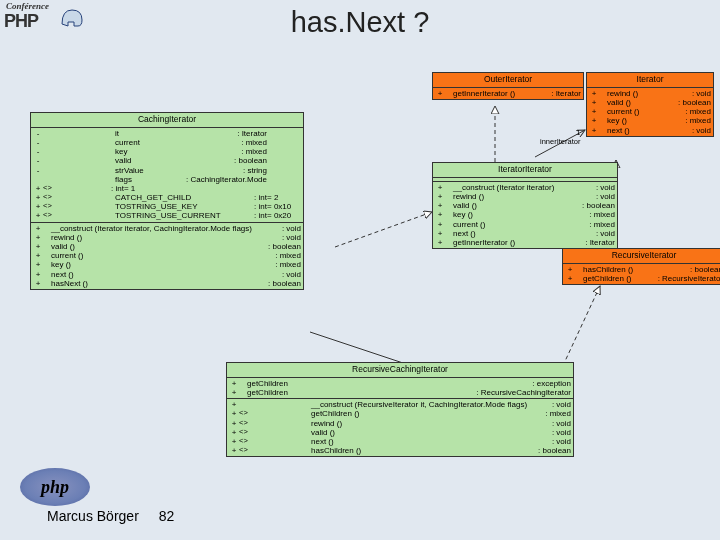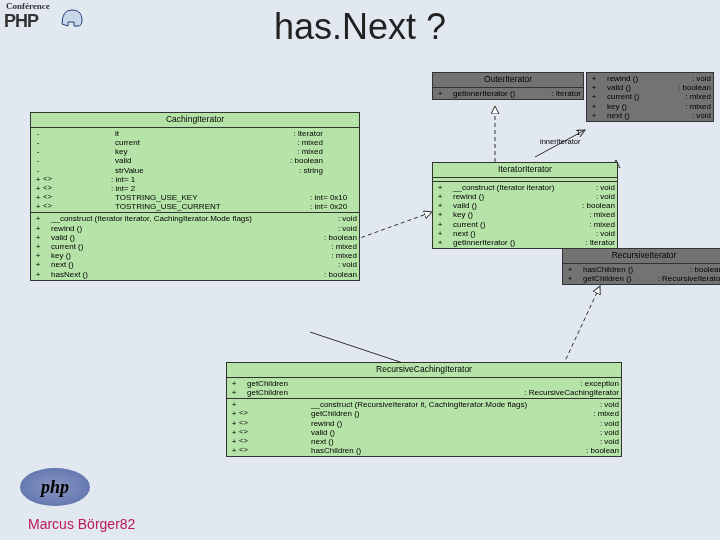--- a/index.html
+++ b/index.html
@@ -8,61 +8,62 @@
     background: #e1e8f0;
     font-family: Arial, sans-serif;
     position: relative;
     overflow: hidden;
   }
   .header-band { position:absolute; top:0; left:0; right:0; height:64px; }
   .logo-conf {
     position:absolute; left:6px; top:2px;
     font-size:9px; font-weight:bold; font-family: Georgia, serif; color:#333;
     line-height:1;
+    font-style:italic;
   }
   .logo-php { position:absolute; left:4px; top:12px; font: bold 18px/1 Arial; color:#333; letter-spacing:-1px; }
   .title {
     position:absolute; left:0; right:0; top:6px; text-align:center;
     font-family: "Comic Sans MS", cursive, sans-serif;
-    font-size:36px; color:#222;
+    font-size:29px; color:#222;
   }
   .diagram { position:absolute; top:72px; left:0; right:0; bottom:34px; }
   .uml-box {
     position:absolute; border:1px solid #333;
     font: 8px/1.15 Arial, sans-serif;
     display:flex; flex-direction:column;
   }
   .uml-box.green { background:#b6e3a8; }
-  .uml-box.pink  { background:#737373; }
+  .uml-box.pink  { background:#f97316; }
   .uml-box .name { text-align:center; padding:2px 0; border-bottom:1px solid #333; font-size:8.5px; }
   .uml-box .sect { border-bottom:1px solid #333; padding:1px 2px; }
   .uml-box .sect:last-child { border-bottom:none; }
   .uml-row { display:flex; white-space:nowrap; }
   .uml-row .vis { width:10px; text-align:center; flex-shrink:0; }
   .uml-row .stereo { width:64px; flex-shrink:0; font-size:7.5px; }
   .uml-row .id { flex:1 1 auto; overflow:hidden; text-overflow:clip;padding-left:8px; }
   .uml-row .type { padding-left:4px; flex-shrink:0; }
   .uml-row .val { width:34px; flex-shrink:0; }
   .arrows { position:absolute; inset:0; pointer-events:none; }
   .php-bottom-logo {
     position:absolute; left:20px; bottom:34px;
     width:70px; height:38px;
     background:radial-gradient(ellipse at center,#8892bf 0%, #6b7fb5 60%, #4c5d99 100%);
     border-radius:50%;
     display:flex; align-items:center; justify-content:center;
     color:#000; font:italic bold 18px Georgia,serif;
   }
   .footer {
-    position:absolute; bottom:4px; left:0; right:0; height:24px;
+    position:absolute; bottom:12px; left:0; right:0; height:24px;
     display:flex; align-items:center;
-    font:14px Arial,sans-serif; color:#be185d;
+    font:14px Arial,sans-serif; color:#000000;padding-left:19px;
   }
   .footer .author { margin-left:28px; }
   .footer .mid { flex:1; text-align:center; }
-  .footer .pg { margin-right:10px; }
+  .footer .pg { margin-right:10px;margin-left:20px; }
 </style>
 </head>
 <body>
 
 <div class="header-band">
   <div class="logo-conf">Conférence</div>
   <div class="logo-php">PHP</div>
   <svg style="position:absolute;left:58px;top:4px" width="28" height="28">
       <path d="M4 20 q0 -14 10 -14 q10 0 10 10 q0 6 -4 6 l-4 0 l0 -4 l-6 0 l0 4 z" fill="#c9d8e8" stroke="#27427a" stroke-width="1"></path>
     </svg>
@@ -94,20 +95,21 @@
     <div class="sect">
       <div class="uml-row">
           <span class="vis">+</span>
           <span class="id">getInnerIterator ()</span>
           <span class="type">: Iterator</span>
         </div>
     </div>
   </div>
 
   <div class="uml-box pink" style="left:586px; top:0px; width:128px;">
+    <div class="name">Iterator</div>
     <div class="sect">
       <div class="uml-row">
           <span class="vis">+</span>
           <span class="id">rewind ()</span>
           <span class="type">: void</span>
         </div>
       <div class="uml-row">
           <span class="vis">+</span>
           <span class="id">valid ()</span>
           <span class="type">: boolean</span>
@@ -126,21 +128,21 @@
           <span class="vis">+</span>
           <span class="id">next ()</span>
           <span class="type">: void</span>
         </div>
     </div>
   </div>
 
   <div style="position:absolute; left:540px; top:56px; font:7.5px Arial; white-space:pre; text-align:right;">1
 innerIterator</div>
 
-  <div class="uml-box green" style="left:30px; top:40px; width:330px;justify-content:center;">
+  <div class="uml-box green" style="left:30px; top:40px; width:274px;justify-content:center;">
     <div class="name">CachingIterator</div>
     <div class="sect" id="ci-attrs">
         <div class="uml-row">
           <span class="vis">-</span>
           <span class="stereo"></span>
           <span class="id">it</span>
           <span class="type">: Iterator</span>
           <span class="val"></span>
         </div>
         <div class="uml-row">
@@ -162,31 +164,39 @@
           <span class="stereo"></span>
           <span class="id">valid</span>
           <span class="type">: boolean</span>
           <span class="val"></span>
         </div>
         <div class="uml-row">
           <span class="vis">-</span>
           <span class="stereo"></span>
           <span class="id">strValue</span>
           <span class="type">: string</span>
+          <span class="val"></span>
+        </div>
+        <div class="uml-row">
+          <span class="vis"></span>
+          <span class="stereo"></span>
+          <span class="id">flags</span>
+          <span class="type">: CachingIterator.Mode</span>
           <span class="val"></span>
         </div>
         <div class="uml-row">
           <span class="vis">+</span>
           <span class="stereo">&lt;<const>&gt;</const></span>
           <span class="type">: int</span>
           <span class="val">= 1</span>
         </div>
         <div class="uml-row">
           <span class="vis">+</span>
           <span class="stereo">&lt;<const>&gt;</const></span>
+          <span class="id">CATCH_GET_CHILD</span>
           <span class="type">: int</span>
           <span class="val">= 2</span>
         </div>
         <div class="uml-row">
           <span class="vis">+</span>
           <span class="stereo">&lt;<const>&gt;</const></span>
           <span class="id">TOSTRING_USE_KEY</span>
           <span class="type">: int</span>
           <span class="val">= 0x10</span>
         </div>
@@ -288,21 +298,21 @@
           <span class="type">: boolean</span>
         </div>
         <div class="uml-row">
           <span class="vis">+</span>
           <span class="id">getChildren ()</span>
           <span class="type">: RecursiveIterator</span>
         </div>
       </div>
   </div>
 
-  <div class="uml-box green" style="left:226px; top:290px; width:396px;">
+  <div class="uml-box green" style="left:226px; top:290px; width:348px;">
     <div class="name">RecursiveCachingIterator</div>
     <div class="sect" id="rci-ops1">
         <div class="uml-row">
           <span class="vis">+</span>
           <span class="id">getChildren</span>
           <span class="type">: exception</span>
         </div>
         <div class="uml-row">
           <span class="vis">+</span>
           <span class="id">getChildren</span>

